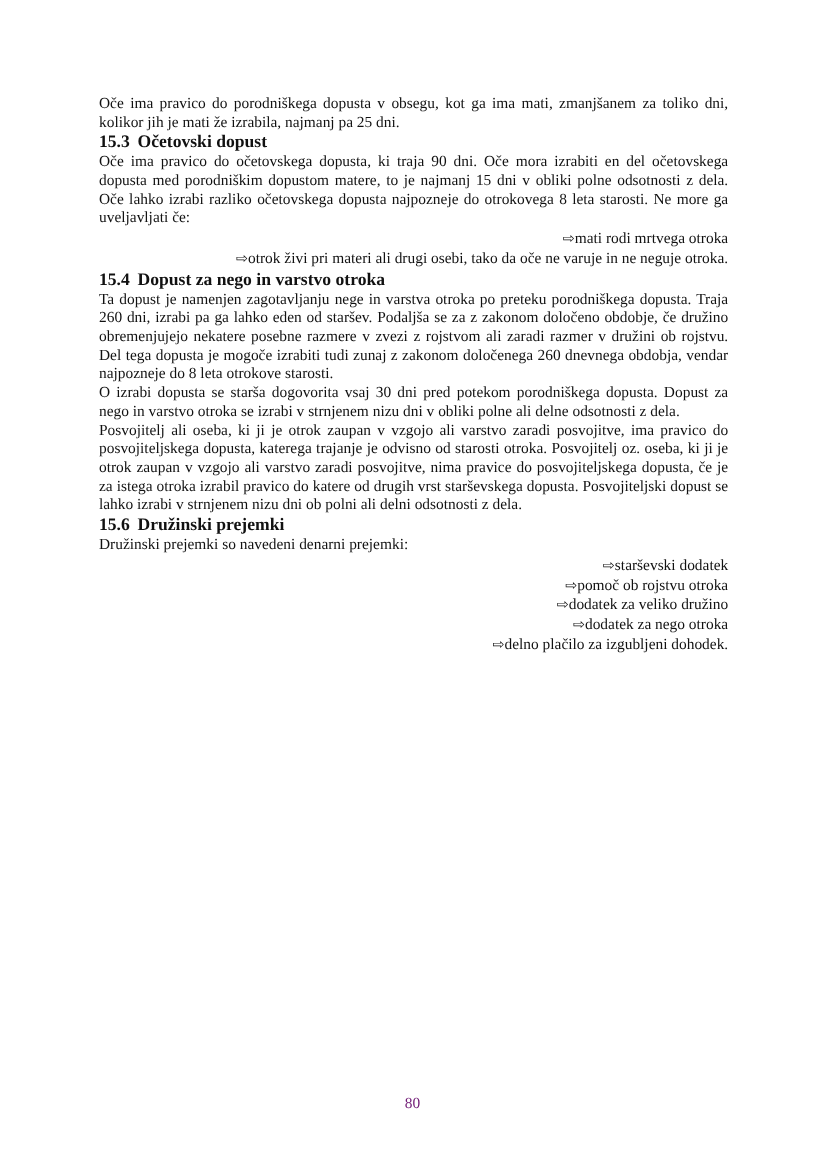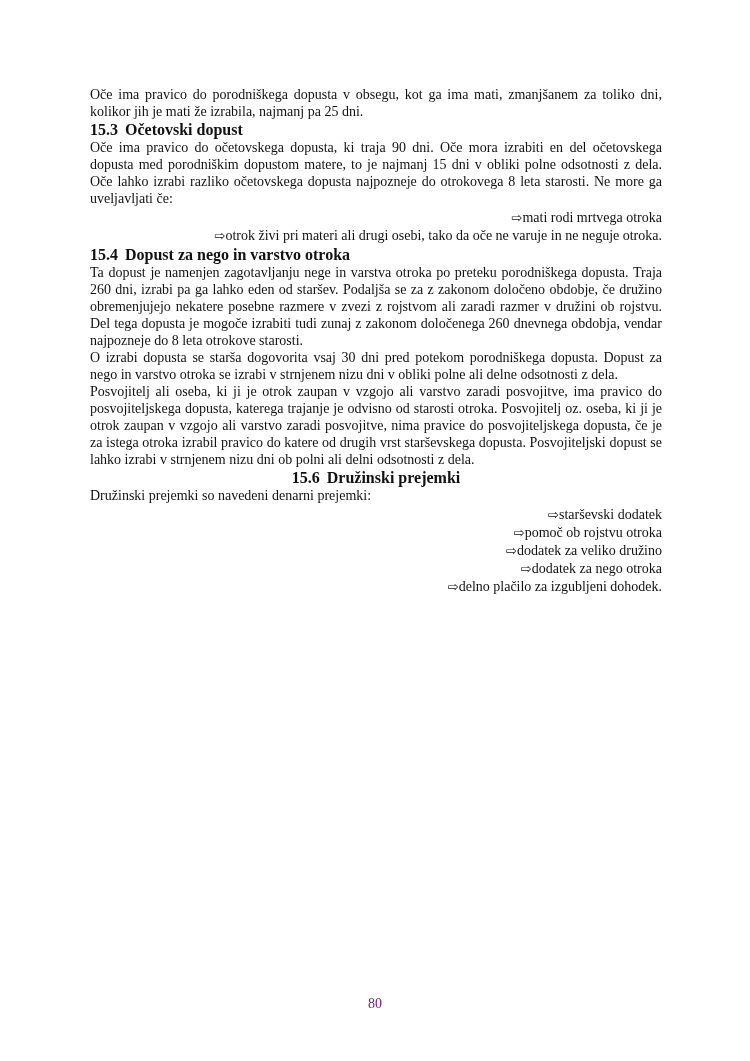--- a/index.html
+++ b/index.html
@@ -34,21 +34,21 @@
     line-height: 19px;
     font-weight: bold;
     margin: 0;
     color: #111111;
   }
   .heading-number { margin-right: 7px; }
   
   .h-153 { margin-top: 38px; margin-bottom: 20px; }
   .h-154 { margin-top: 33px; margin-bottom: 22px; }
   .h-155 { margin-top: 40px; margin-bottom: 33px; }
-  .h-156 { margin-top: 38px; margin-bottom: 20px; text-align: center; }
+  .h-156 { margin-top: 38px; margin-bottom: 20px; }
   ul.arrow-list {
     list-style: none;
     margin: 2px 0 0 0;
     padding: 0 0 0 25px;
   }
   ul.arrow-list li {
     font-size: 14px;
     line-height: 18px;
     text-align: right;
   }

